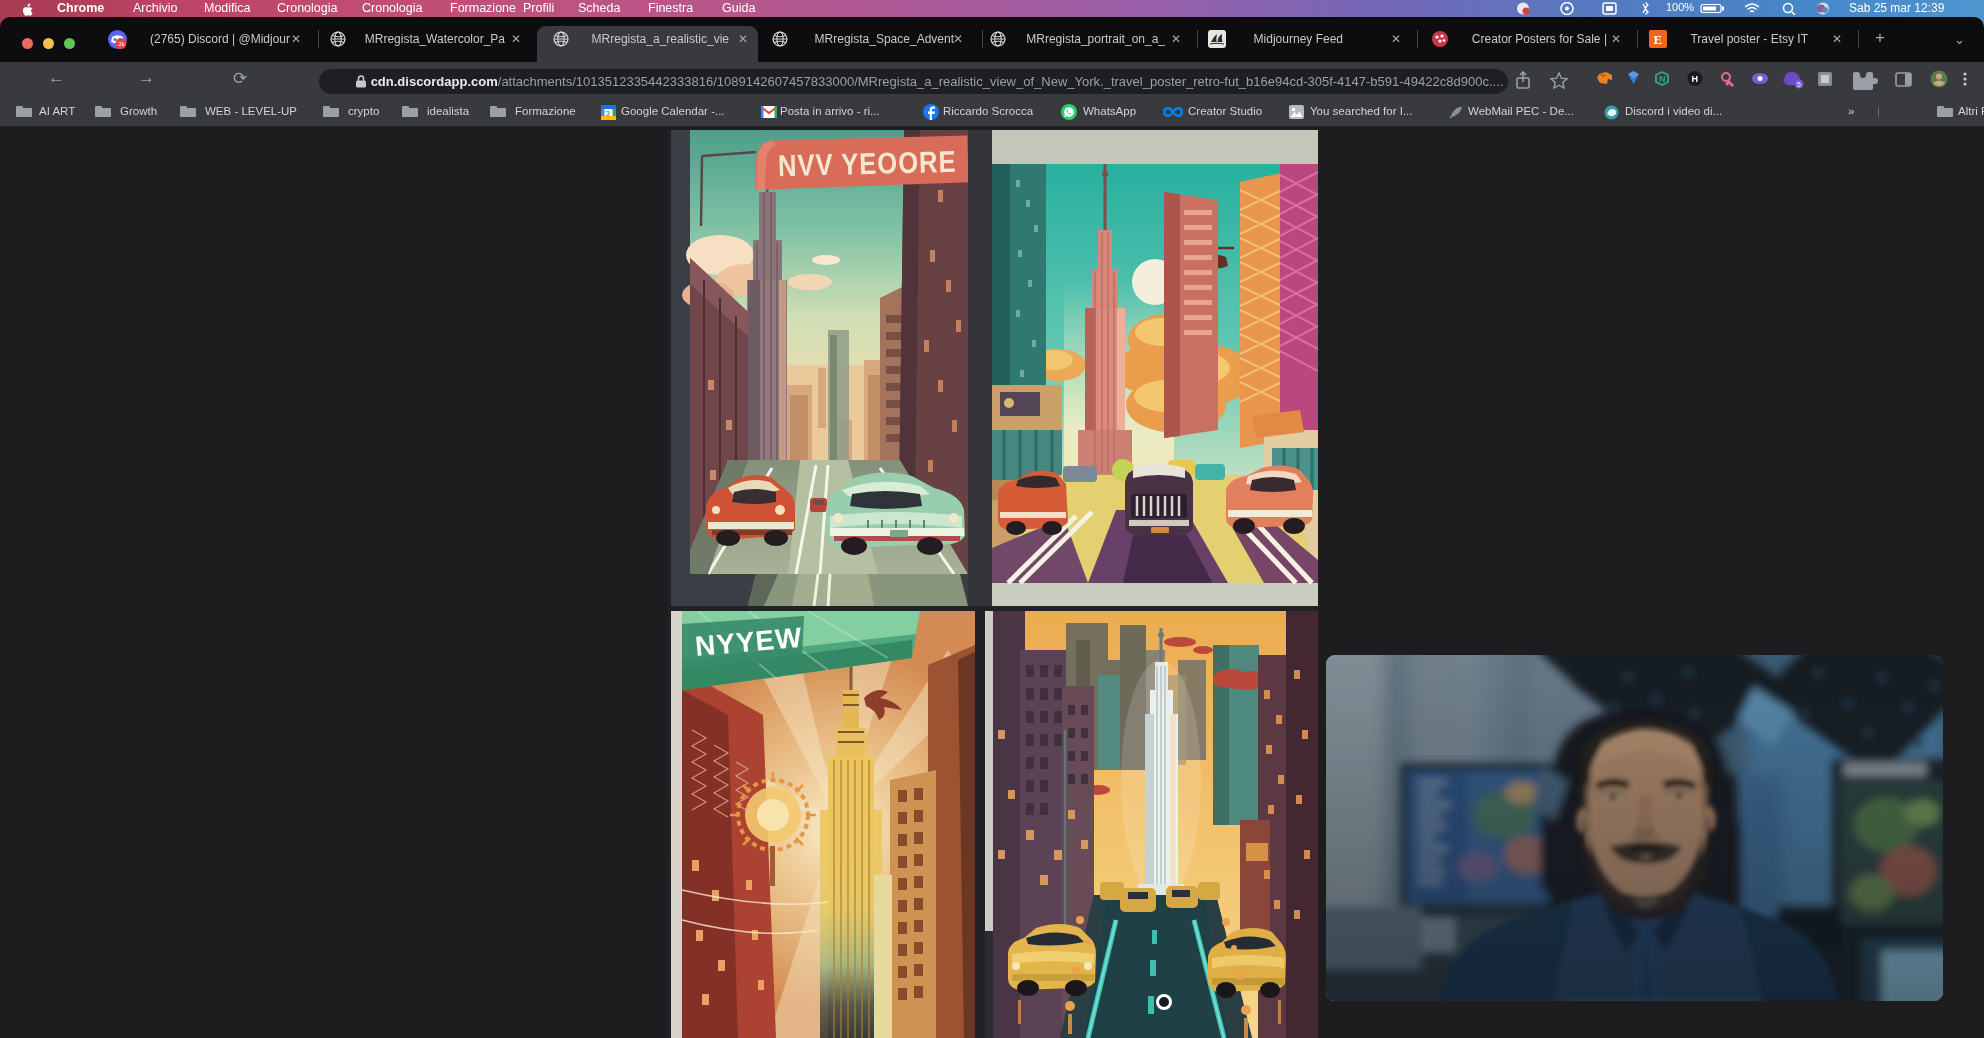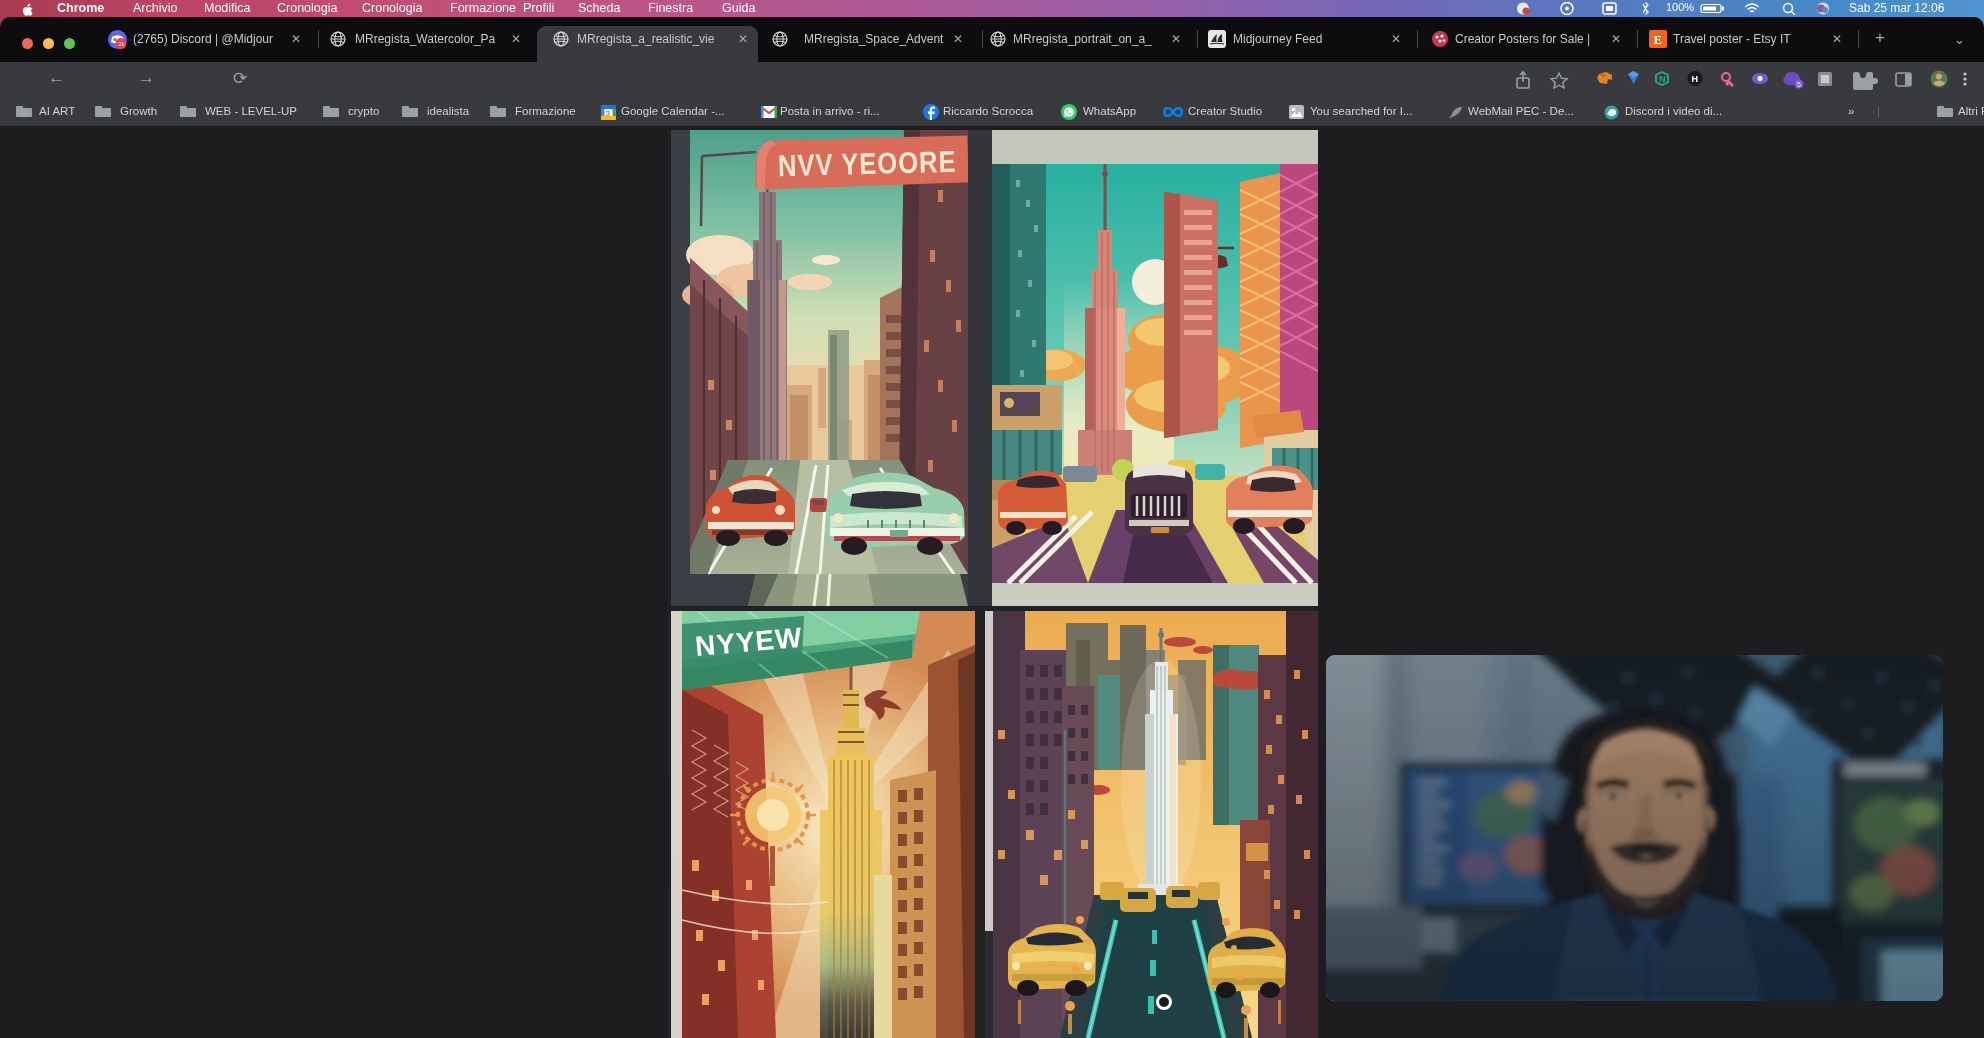--- a/index.html
+++ b/index.html
@@ -8,21 +8,21 @@
 
 #menubar { position:absolute; left:0; top:0; width:1984px; height:28px;
   background:linear-gradient(90deg,#a83a52 0%,#bc4465 8%,#c14e74 20%,#bb5586 33%,#ad5a98 46%,#985fa9 58%,#7368b8 70%,#527cc2 82%,#4688c9 92%,#5094d0 100%);
   color:#fff; font-size:12.5px; }
 #menubar span { position:absolute; top:1px; white-space:nowrap; }
 
 #window { position:absolute; left:0; top:17px; width:1984px; height:1021px; background:#0d0d0f; border-radius:10px 10px 0 0; }
 
 #tabbar { position:absolute; left:0; top:0; width:1984px; height:45px; color:#c8c9ca; font-size:12px; }
 .tl { position:absolute; top:21px; width:11px; height:11px; border-radius:50%; }
-.tabtxt { position:absolute; top:15px; white-space:nowrap; overflow:hidden; }
+.tabtxt { position:absolute; top:15px; white-space:nowrap; overflow:hidden;text-align:right; }
 .tabx { position:absolute; top:15px; color:#a9aaab; font-size:12px; }
 .tabsep { position:absolute; top:13px; width:1px; height:18px; background:#47484a; }
 #activetab { position:absolute; left:537px; top:9px; width:221px; height:36px; background:#393a3e; border-radius:9px 9px 0 0; }
 
 #toolbar { position:absolute; left:0; top:45px; width:1984px; height:37px; background:#393a3e; }
 .navic { position:absolute; top:6px; color:#9aa0a6; font-size:17px; }
 #urlpill { position:absolute; left:319px; top:7px; width:1189px; height:25px; background:#1e1f23; border-radius:13px; color:#9aa0a6; font-size:13px; line-height:25px; white-space:nowrap; overflow:hidden; }
 
 #bookmarks { position:absolute; left:0; top:82px; width:1984px; height:27px; background:#393a3e; color:#d2d3d4; font-size:11.5px;text-align:right; }
 .bm { position:absolute; top:6px; white-space:nowrap; }
@@ -44,21 +44,21 @@
   <span style="left:57px;font-weight:bold">Chrome</span>
   <span style="left:133px">Archivio</span>
   <span style="left:204px">Modifica</span>
   <span style="left:277px">Cronologia</span>
   <span style="left:362px">Cronologia</span>
   <span style="left:450px">Formazione</span>
   <span style="left:523px">Profili</span>
   <span style="left:578px">Scheda</span>
   <span style="left:648px">Finestra</span>
   <span style="left:722px">Guida</span>
-  <span style="left:1849px;font-size:12px">Sab 25 mar 12:06</span>
+  <span style="left:1849px;font-size:12px">Sab 25 mar 12:39</span>
   <span style="left:1666px;font-size:11px">100%</span>
   <svg style="position:absolute;left:1515px;top:2px" width="320" height="13" viewBox="0 0 320 13">
     <circle cx="8" cy="6.5" r="6" fill="#e8e8e8"></circle>
       <circle cx="11" cy="9" r="3.5" fill="#d04438"></circle>
     <circle cx="52" cy="6.5" r="6" fill="none" stroke="#fff" stroke-width="1.5"></circle>
       <circle cx="52" cy="6.5" r="2" fill="#fff"></circle>
     <rect x="88" y="1" width="13" height="11" rx="2" fill="none" stroke="#fff" stroke-width="1.5"></rect>
       <rect x="91" y="4" width="7" height="5" fill="#fff"></rect>
     <path d="M 128 2 L 133 11 M 133 2 L 128 11 M 130.5 0.5 L 133 3 L 130.5 5.5 M 130.5 7.5 L 133 10 L 130.5 12.5" stroke="#fff" stroke-width="1.3" fill="none"></path>
     <rect x="186" y="2.5" width="20" height="8" rx="2" fill="none" stroke="#fff" stroke-width="1.2"></rect>
@@ -176,20 +176,24 @@
       <path d="M 338 6 L 338 4 Q 338 2 340 2 L 342 2 Q 345 2 345 5 Q 345 8 348 8 Q 351 8 351 5 Q 351 2 354 2 L 356 2 Q 358 2 358 4 L 358 8 L 360 8 Q 363 8 363 11 Q 363 14 360 14 L 358 14 L 358 18 Q 358 20 356 20 L 340 20 Q 338 20 338 18 Z" fill="#9aa0a6"></path>
       <rect x="381" y="3" width="15" height="13" rx="2" fill="none" stroke="#9aa0a6" stroke-width="1.6"></rect>
         <rect x="390" y="3.8" width="6" height="11.4" fill="#9aa0a6"></rect>
       <circle cx="424" cy="9" r="8.5" fill="#5a7a4a"></circle>
         <circle cx="424" cy="6.5" r="3" fill="#c8a882"></circle>
         <path d="M 418 13 Q 424 8 430 13 Q 428 16 424 16 Q 420 16 418 13 Z" fill="#c8a882"></path>
       <circle cx="450" cy="4" r="1.6" fill="#c8c9ca"></circle>
         <circle cx="450" cy="9" r="1.6" fill="#c8c9ca"></circle>
         <circle cx="450" cy="14" r="1.6" fill="#c8c9ca"></circle>
     </svg>
+    <div id="urlpill"><svg style="margin-left:36px;margin-bottom:-2px" width="12" height="13" viewBox="0 0 12 13">
+          <rect x="1" y="5.5" width="10" height="7" rx="1.5" fill="#c7c8c9"></rect>
+          <path d="M 3.5 6 V 3.5 A 2.5 2.5 0 0 1 8.5 3.5 V 6" fill="none" stroke="#c7c8c9" stroke-width="1.6"></path>
+        </svg>&nbsp;<b style="color:#e8eaed">cdn.discordapp.com</b><span>/attachments/1013512335442333816/1089142607457833000/MRregista_a_realistic_view_of_New_York._travel_poster_retro-fut_b16e94cd-305f-4147-b591-49422c8d900c....</span></div>
   </div>
   <div id="bookmarks">
     <div class="folder" style="left:16px"></div>
       <span class="bm" style="left:39px">AI ART</span>
     <div class="folder" style="left:95px"></div>
       <span class="bm" style="left:120px">Growth</span>
     <div class="folder" style="left:180px"></div>
       <span class="bm" style="left:205px">WEB - LEVEL-UP</span>
     <div class="folder" style="left:323px"></div>
       <span class="bm" style="left:348px">crypto</span>

